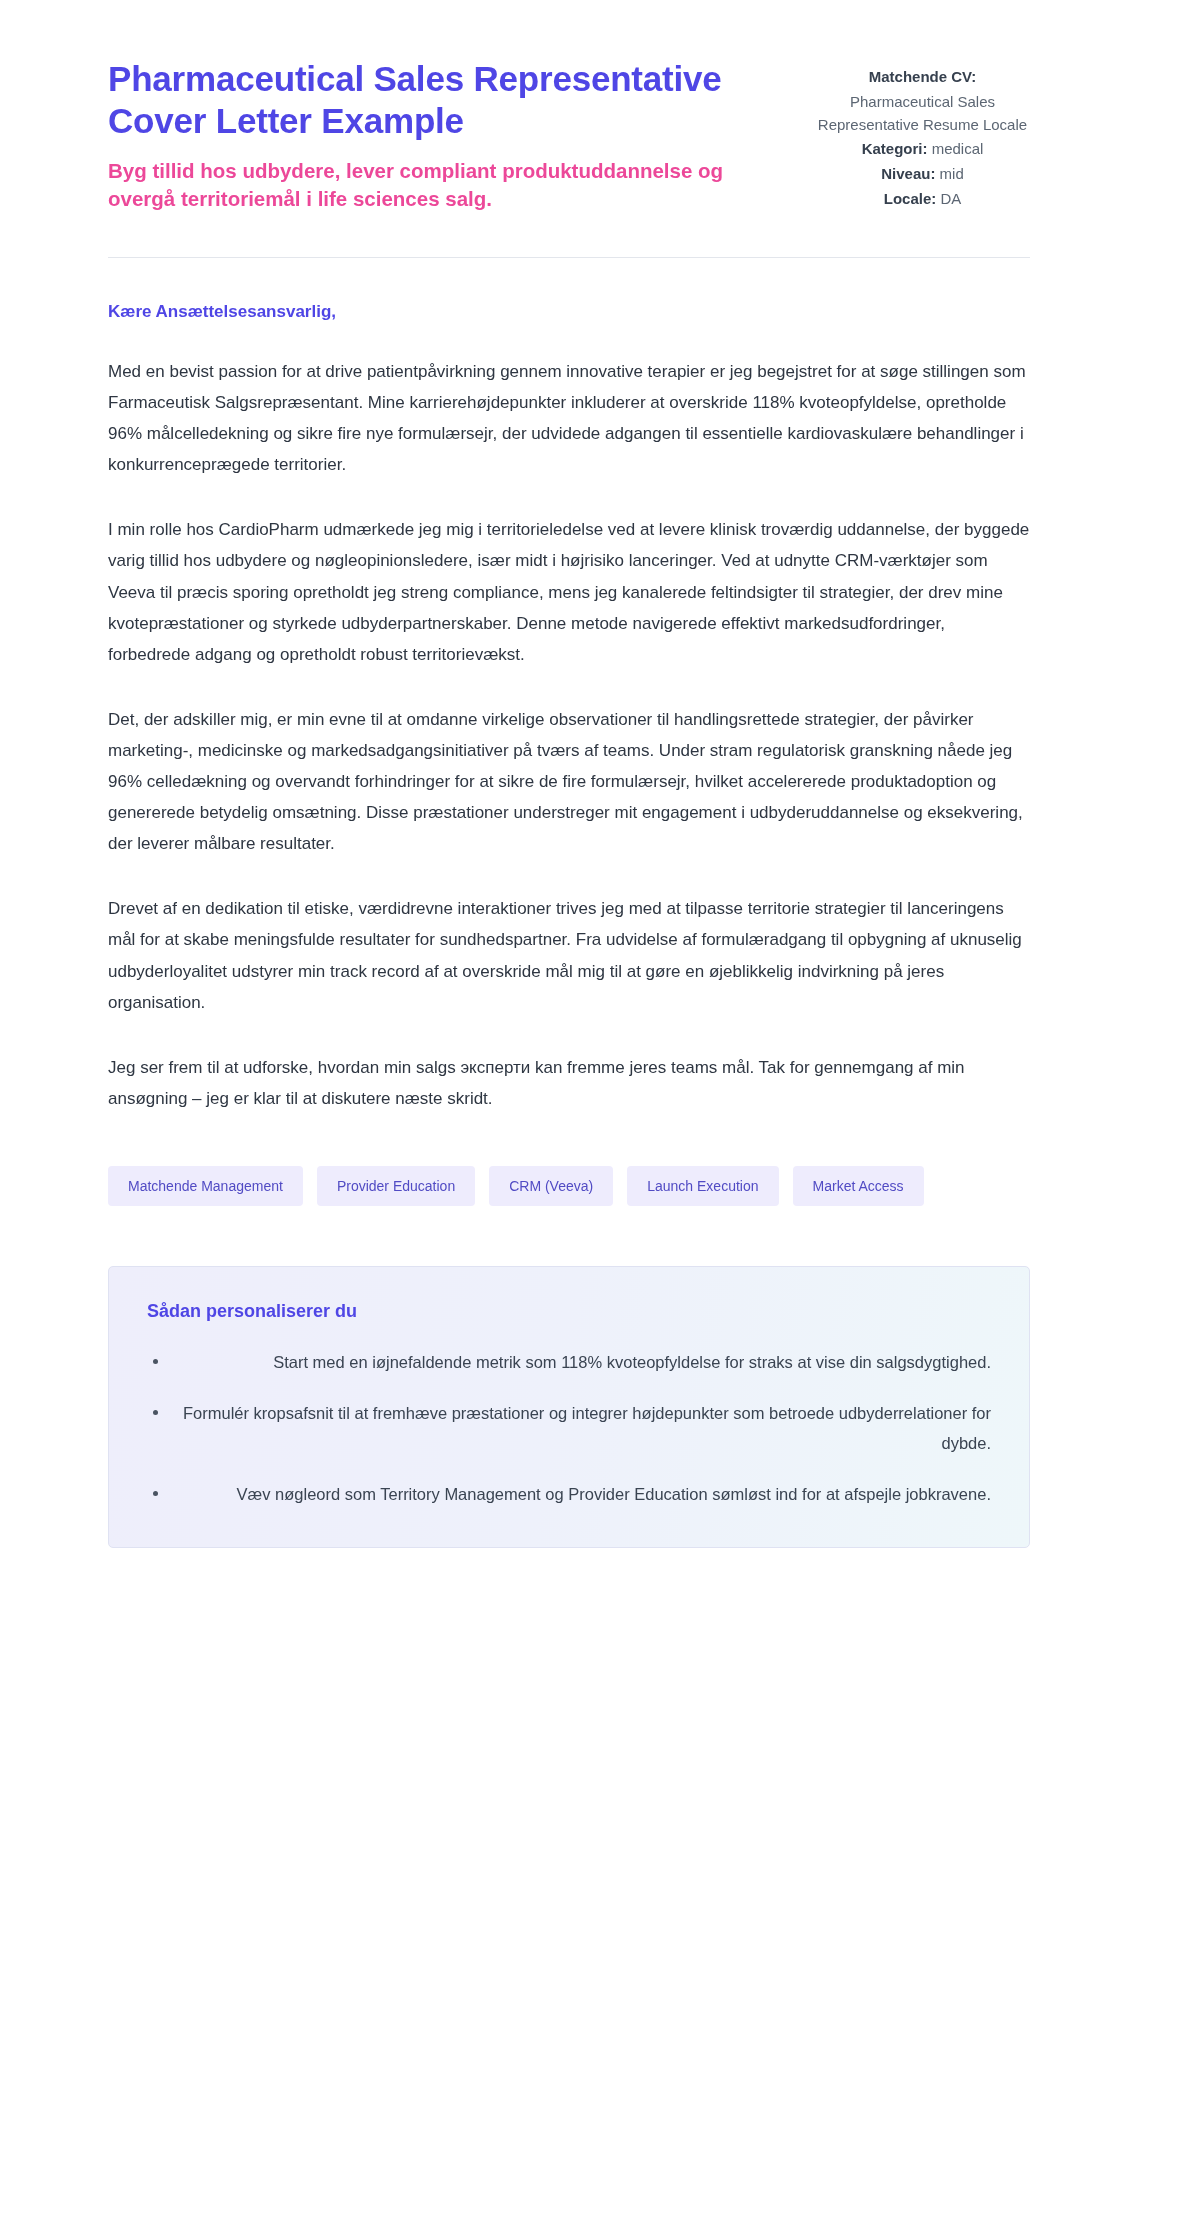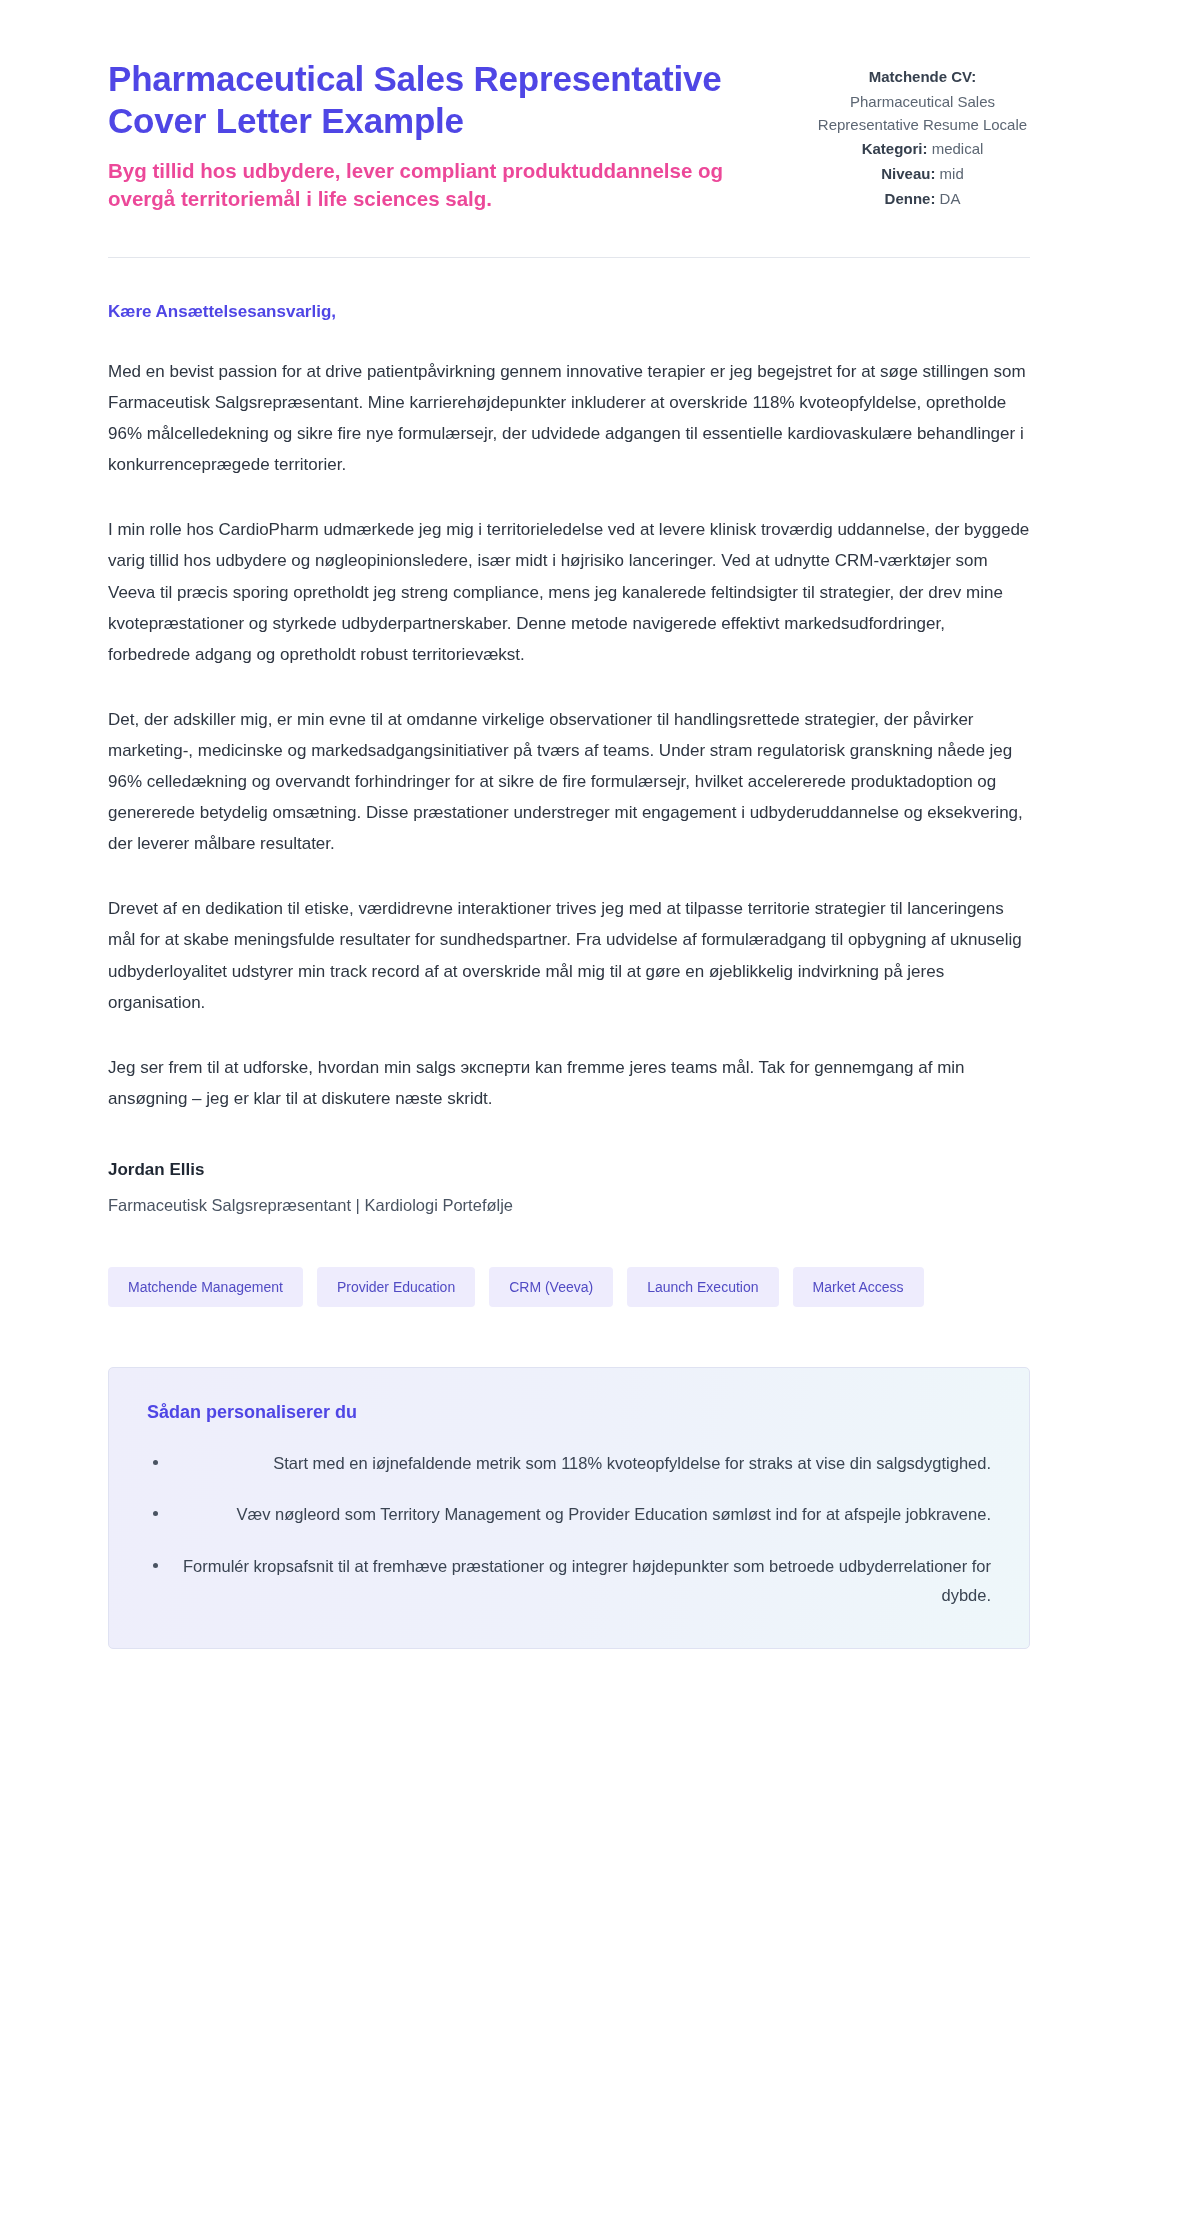--- a/index.html
+++ b/index.html
@@ -180,62 +180,58 @@
       </div>
       <div class="meta-row">
         <span class="meta-label">Kategori:</span>
         <span class="meta-value">medical</span>
       </div>
       <div class="meta-row">
         <span class="meta-label">Niveau:</span>
         <span class="meta-value">mid</span>
       </div>
       <div class="meta-row">
-        <span class="meta-label">Denne:</span>
+        <span class="meta-label">Locale:</span>
         <span class="meta-value">DA</span>
       </div>
     </div>
   </div>
 
   <hr class="header-rule">
 
   <div class="letter">
     <p class="salutation">Kære Ansættelsesansvarlig,</p>
 
     <p class="body-para">Med en bevist passion for at drive patientpåvirkning gennem innovative terapier er jeg begejstret for at søge stillingen som Farmaceutisk Salgsrepræsentant. Mine karrierehøjdepunkter inkluderer at overskride 118% kvoteopfyldelse, opretholde 96% målcelledekning og sikre fire nye formulærsejr, der udvidede adgangen til essentielle kardiovaskulære behandlinger i konkurrenceprægede territorier.</p>
     <p class="body-para">I min rolle hos CardioPharm udmærkede jeg mig i territorieledelse ved at levere klinisk troværdig uddannelse, der byggede varig tillid hos udbydere og nøgleopinionsledere, især midt i højrisiko lanceringer. Ved at udnytte CRM-værktøjer som Veeva til præcis sporing opretholdt jeg streng compliance, mens jeg kanalerede feltindsigter til strategier, der drev mine kvotepræstationer og styrkede udbyderpartnerskaber. Denne metode navigerede effektivt markedsudfordringer, forbedrede adgang og opretholdt robust territorievækst.</p>
     <p class="body-para">Det, der adskiller mig, er min evne til at omdanne virkelige observationer til handlingsrettede strategier, der påvirker marketing-, medicinske og markedsadgangsinitiativer på tværs af teams. Under stram regulatorisk granskning nåede jeg 96% celledækning og overvandt forhindringer for at sikre de fire formulærsejr, hvilket accelererede produktadoption og genererede betydelig omsætning. Disse præstationer understreger mit engagement i udbyderuddannelse og eksekvering, der leverer målbare resultater.</p>
     <p class="body-para">Drevet af en dedikation til etiske, værdidrevne interaktioner trives jeg med at tilpasse territorie strategier til lanceringens mål for at skabe meningsfulde resultater for sundhedspartner. Fra udvidelse af formulæradgang til opbygning af uknuselig udbyderloyalitet udstyrer min track record af at overskride mål mig til at gøre en øjeblikkelig indvirkning på jeres organisation.</p>
     <p class="body-para closing">Jeg ser frem til at udforske, hvordan min salgs эксперти kan fremme jeres teams mål. Tak for gennemgang af min ansøgning – jeg er klar til at diskutere næste skridt.</p>
 
-    <div class="signature">
-      <p class="sig-name">Jordan Ellis</p>
-      <p class="sig-role">Farmaceutisk Salgsrepræsentant | Kardiologi Portefølje</p>
-    </div>
 
     <div class="tag-row">
       <span class="tag">Matchende Management</span>
       <span class="tag">Provider Education</span>
       <span class="tag">CRM (Veeva)</span>
       <span class="tag">Launch Execution</span>
       <span class="tag">Market Access</span>
     </div>
 
     <div class="tips-box">
       <h2 class="tips-title">Sådan personaliserer du</h2>
       <ul class="tips-list">
         <li>
           <span class="bullet-dot"></span>
           <span>Start med en iøjnefaldende metrik som 118% kvoteopfyldelse for straks at vise din salgsdygtighed.</span>
         </li>
         <li>
           <span class="bullet-dot"></span>
-          <span>Væv nøgleord som Territory Management og Provider Education sømløst ind for at afspejle jobkravene.</span>
+          <span>Formulér kropsafsnit til at fremhæve præstationer og integrer højdepunkter som betroede udbyderrelationer for dybde.</span>
         </li>
         <li>
           <span class="bullet-dot"></span>
-          <span>Formulér kropsafsnit til at fremhæve præstationer og integrer højdepunkter som betroede udbyderrelationer for dybde.</span>
+          <span>Væv nøgleord som Territory Management og Provider Education sømløst ind for at afspejle jobkravene.</span>
         </li>
       </ul>
     </div>
   </div>
 
 </div>
 
 </body></html>

